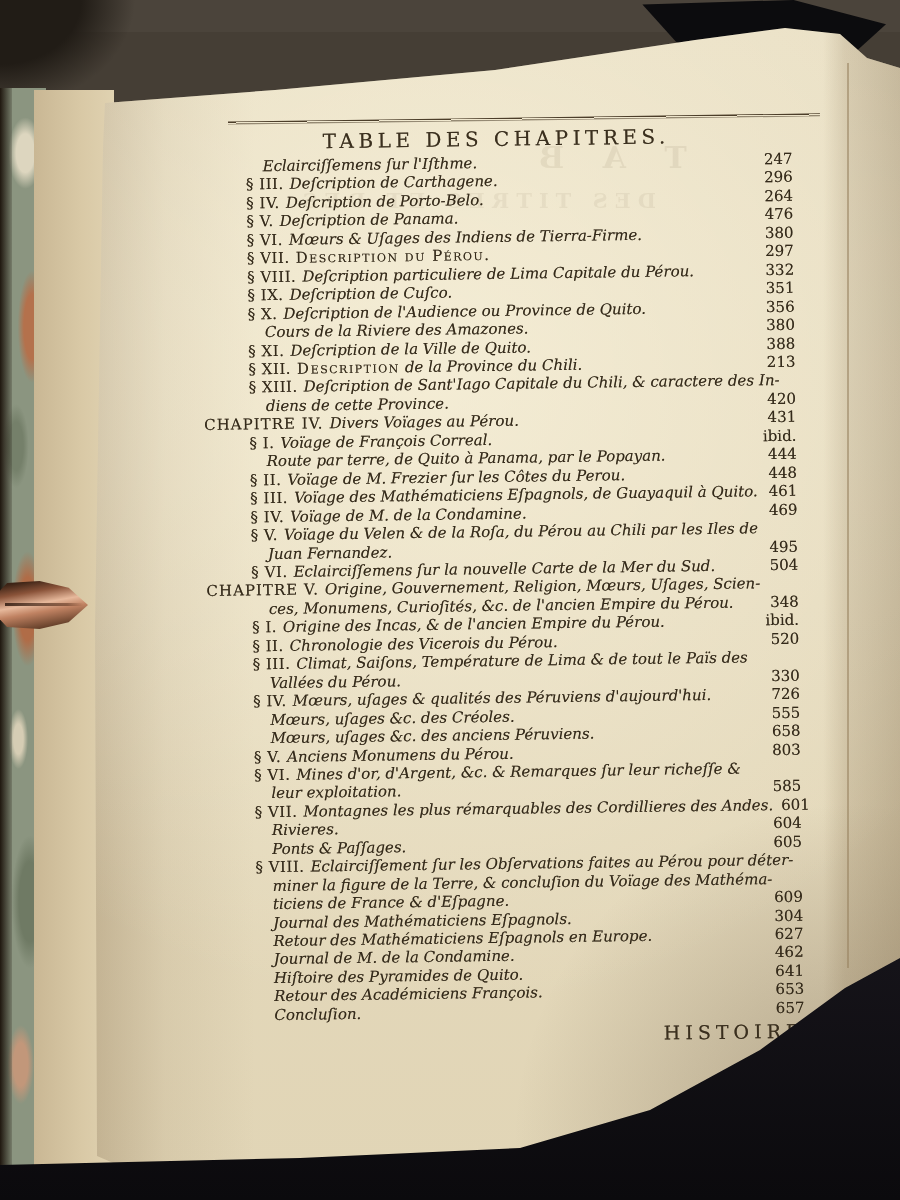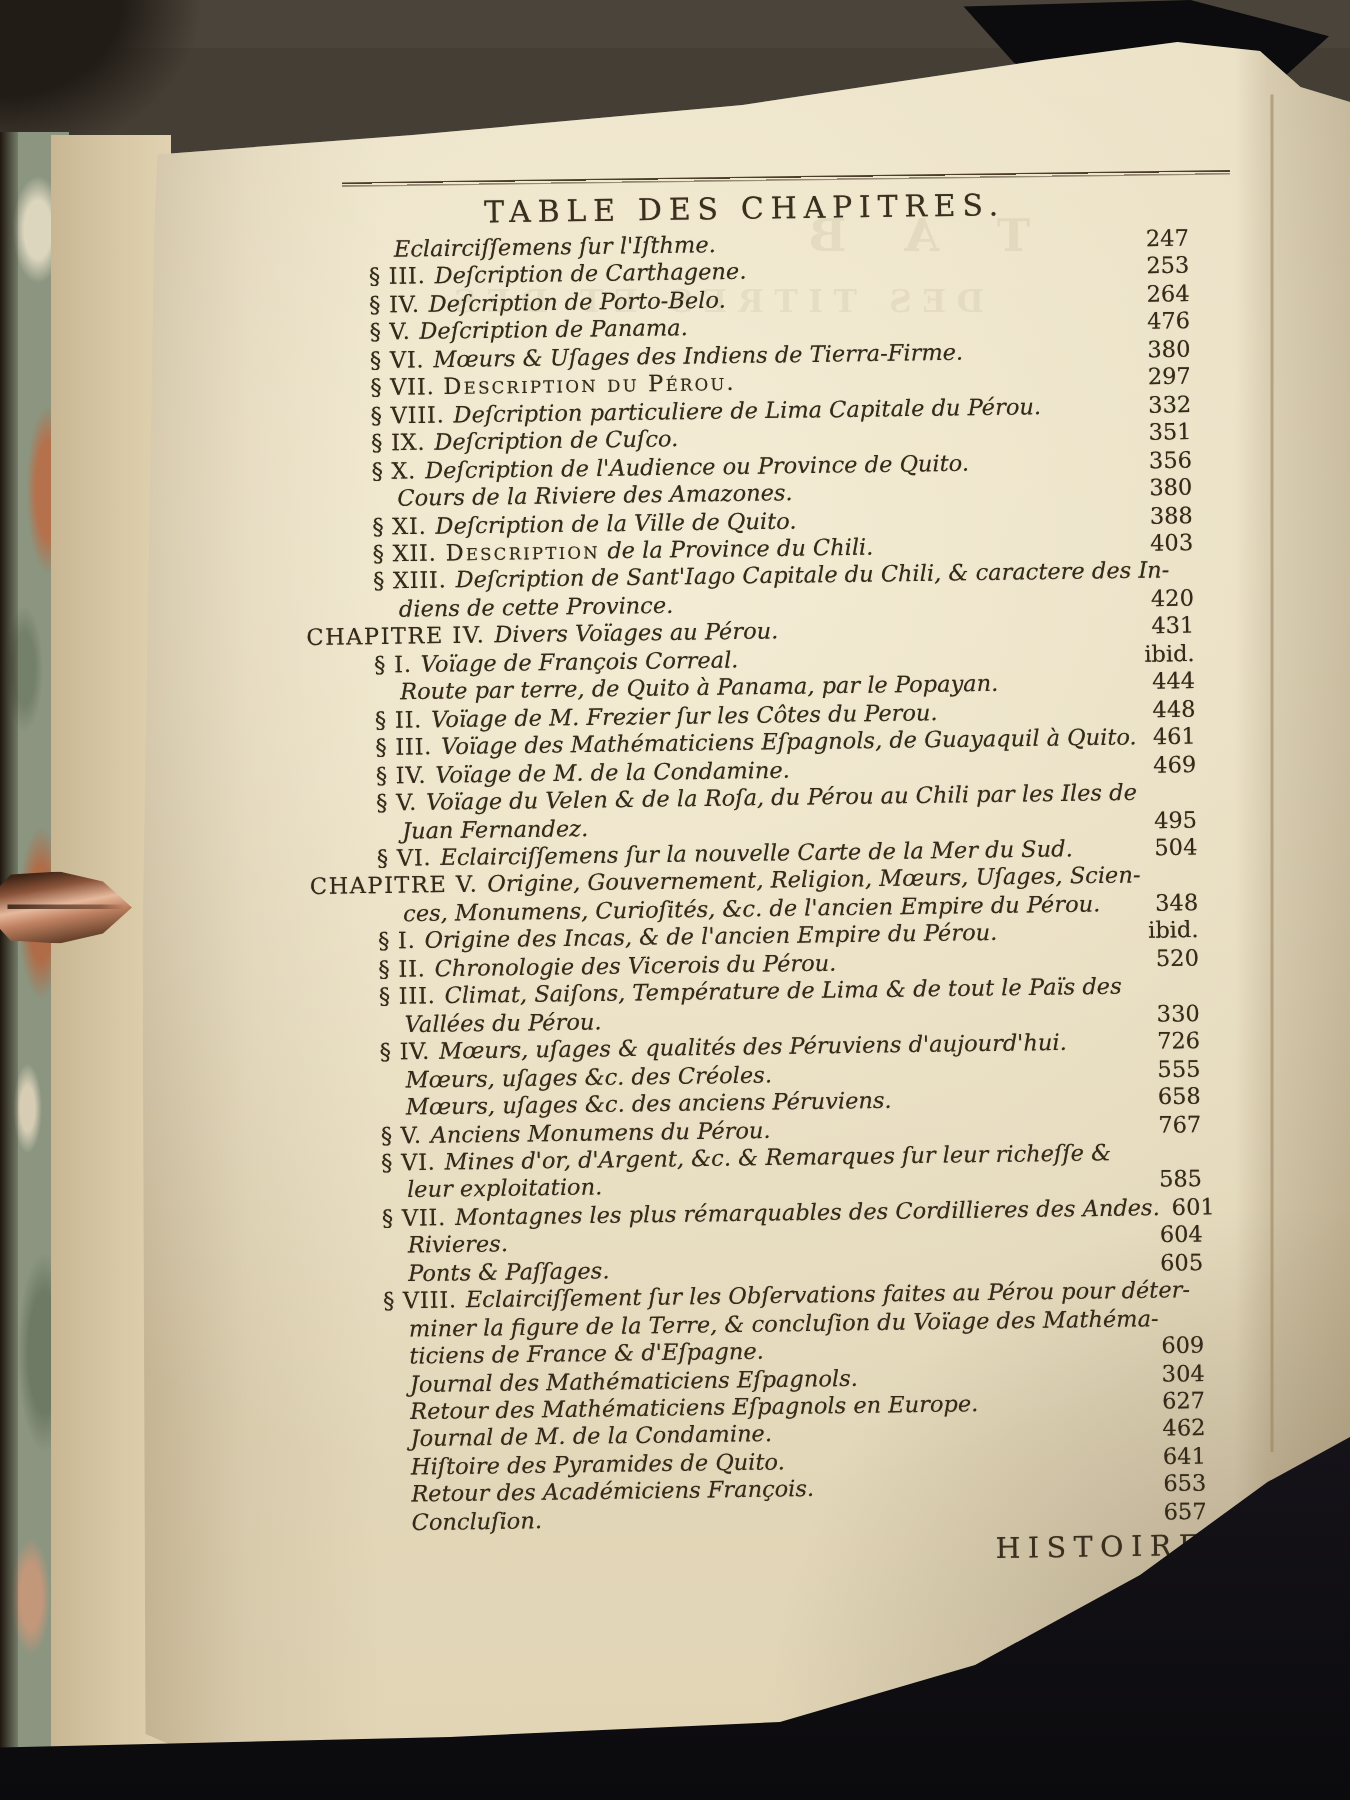--- a/index.html
+++ b/index.html
@@ -96,21 +96,21 @@
     <div class="textblock">
       <div class="head-rule"></div>
       <div class="page-title">TABLE DES CHAPITRES.</div>
       <div id="entries">
           <div class="row cont">
             <span class="entry-text"><span class="it">Eclairciſſemens ſur l'Iſthme.</span></span>
             <span class="pg">247</span>
           </div>
           <div class="row sect">
             <span class="entry-text"><span class="prefix">§ III.</span><span class="it">Deſcription de Carthagene.</span></span>
-            <span class="pg">253</span>
+            <span class="pg">296</span>
           </div>
           <div class="row sect">
             <span class="entry-text"><span class="prefix">§ IV.</span><span class="it">Deſcription de Porto-Belo.</span></span>
             <span class="pg">264</span>
           </div>
           <div class="row sect">
             <span class="entry-text"><span class="prefix">§ V.</span><span class="it">Deſcription de Panama.</span></span>
             <span class="pg">476</span>
           </div>
           <div class="row sect">
@@ -136,21 +136,21 @@
           <div class="row cont">
             <span class="entry-text"><span class="it">Cours de la Riviere des Amazones.</span></span>
             <span class="pg">380</span>
           </div>
           <div class="row sect">
             <span class="entry-text"><span class="prefix">§ XI.</span><span class="it">Deſcription de la Ville de Quito.</span></span>
             <span class="pg">388</span>
           </div>
           <div class="row sect">
             <span class="entry-text"><span class="prefix">§ XII.</span><span class="sc">Description</span><span class="it">de la Province du Chili.</span></span>
-            <span class="pg">403</span>
+            <span class="pg">213</span>
           </div>
           <div class="row sect">
             <span class="entry-text"><span class="prefix">§ XIII.</span><span class="it">Deſcription de Sant'Iago Capitale du Chili, &amp; caractere des In-</span></span>
           </div>
           <div class="row cont">
             <span class="entry-text"><span class="it">diens de cette Province.</span></span>
             <span class="pg">420</span>
           </div>
           <div class="row chap">
             <span class="entry-text"><span class="prefix">CHAPITRE IV.</span><span class="it">Divers Voïages au Pérou.</span></span>
@@ -216,21 +216,21 @@
           <div class="row cont">
             <span class="entry-text"><span class="it">Mœurs, uſages &amp;c. des Créoles.</span></span>
             <span class="pg">555</span>
           </div>
           <div class="row cont">
             <span class="entry-text"><span class="it">Mœurs, uſages &amp;c. des anciens Péruviens.</span></span>
             <span class="pg">658</span>
           </div>
           <div class="row sect">
             <span class="entry-text"><span class="prefix">§ V.</span><span class="it">Anciens Monumens du Pérou.</span></span>
-            <span class="pg">767</span>
+            <span class="pg">803</span>
           </div>
           <div class="row sect">
             <span class="entry-text"><span class="prefix">§ VI.</span><span class="it">Mines d'or, d'Argent, &amp;c. &amp; Remarques ſur leur richeſſe &amp;</span></span>
           </div>
           <div class="row cont">
             <span class="entry-text"><span class="it">leur exploitation.</span></span>
             <span class="pg">585</span>
           </div>
           <div class="row sect">
             <span class="entry-text"><span class="prefix">§ VII.</span><span class="it">Montagnes les plus rémarquables des Cordillieres des Andes.</span></span>

